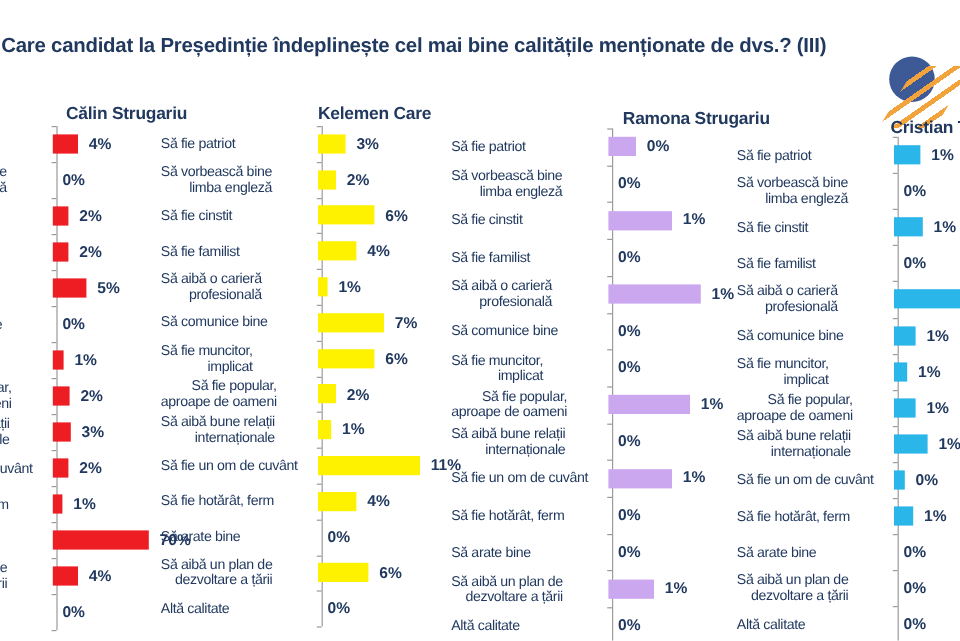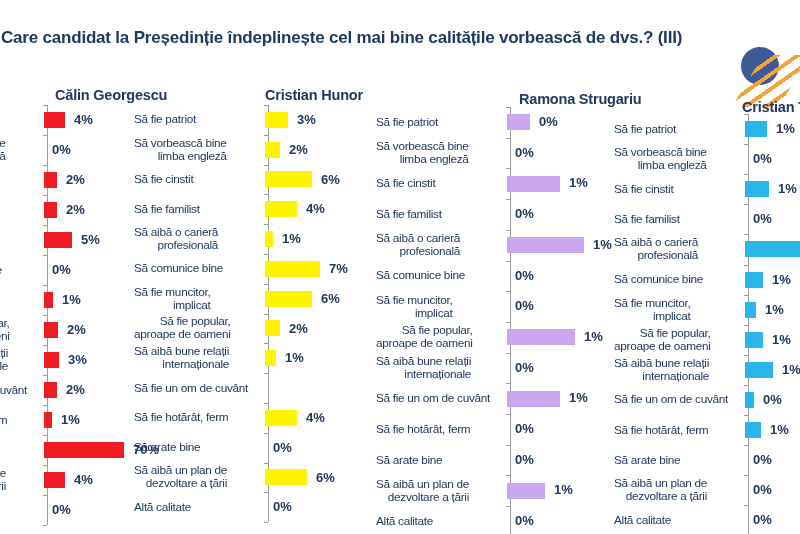--- a/index.html
+++ b/index.html
@@ -37,26 +37,26 @@
   .plot{position:relative;flex:1 1 auto;height:100%;}
   .bar{position:absolute;height:16px;}
   .value-label{
     position:absolute;font-size:13px;font-weight:700;color:#21395F;white-space:nowrap;
   }
 </style>
 </head>
 <body>
 
 <div id="stage">
-  <div class="slide-title">Care candidat la Președinție îndeplinește cel mai bine calitățile vorbească de dvs.? (III)</div>
+  <div class="slide-title">Care candidat la Președinție îndeplinește cel mai bine calitățile menționate de dvs.? (III)</div>
   <div class="logo-circle"></div>
   <div class="logo-stripes"></div>
   <div id="charts">
       <div>
-        <div class="panel-header" style="left: 55px; top: 87px;">Călin Georgescu</div>
+        <div class="panel-header" style="left: 55px; top: 87px;">Călin Strugariu</div>
         <div class="axis-line" style="left: 47px; top: 105px; height: 420px; border-color: rgb(155, 155, 155);"></div>
         <div class="tick" style="left: 43px; top: 105px; background: rgb(155, 155, 155);"></div>
         <div class="tick" style="left: 43px; top: 135px; background: rgb(155, 155, 155);"></div>
         <div class="tick" style="left: 43px; top: 165px; background: rgb(155, 155, 155);"></div>
         <div class="tick" style="left: 43px; top: 195px; background: rgb(155, 155, 155);"></div>
         <div class="tick" style="left: 43px; top: 225px; background: rgb(155, 155, 155);"></div>
         <div class="tick" style="left: 43px; top: 255px; background: rgb(155, 155, 155);"></div>
         <div class="tick" style="left: 43px; top: 285px; background: rgb(155, 155, 155);"></div>
         <div class="tick" style="left: 43px; top: 315px; background: rgb(155, 155, 155);"></div>
         <div class="tick" style="left: 43px; top: 345px; background: rgb(155, 155, 155);"></div>
@@ -160,21 +160,21 @@
           </div>
         </div>
         <div class="chart-row" style="left: -87px; top: 495px; width: 310px; height: 30px;">
           <div class="cat-label"></div>
           <div class="plot">
             <div class="value-label" style="left: 9px; top: 0px; line-height: 30px;">0%</div>
           </div>
         </div>
       </div>
       <div>
-        <div class="panel-header" style="left: 265px; top: 87px;">Cristian Hunor</div>
+        <div class="panel-header" style="left: 265px; top: 87px;">Kelemen Care</div>
         <div class="axis-line" style="left: 268px; top: 105px; height: 417.2px; border-color: rgb(155, 155, 155);"></div>
         <div class="tick" style="left: 264px; top: 105px; background: rgb(155, 155, 155);"></div>
         <div class="tick" style="left: 264px; top: 134.8px; background: rgb(155, 155, 155);"></div>
         <div class="tick" style="left: 264px; top: 164.6px; background: rgb(155, 155, 155);"></div>
         <div class="tick" style="left: 264px; top: 194.4px; background: rgb(155, 155, 155);"></div>
         <div class="tick" style="left: 264px; top: 224.2px; background: rgb(155, 155, 155);"></div>
         <div class="tick" style="left: 264px; top: 254px; background: rgb(155, 155, 155);"></div>
         <div class="tick" style="left: 264px; top: 283.8px; background: rgb(155, 155, 155);"></div>
         <div class="tick" style="left: 264px; top: 313.6px; background: rgb(155, 155, 155);"></div>
         <div class="tick" style="left: 264px; top: 343.4px; background: rgb(155, 155, 155);"></div>
@@ -247,20 +247,24 @@
         <div class="chart-row" style="left: 134px; top: 343.4px; width: 310px; height: 29.8px;">
           <div class="cat-label"><span>Să aibă bune relații
 internaționale</span></div>
           <div class="plot">
             <div class="bar" style="left: 1px; top: 6.9px; width: 11px; background: rgb(255, 242, 0);"></div>
             <div class="value-label" style="left: 21px; top: 0px; line-height: 29.8px;">1%</div>
           </div>
         </div>
         <div class="chart-row" style="left: 134px; top: 373.2px; width: 310px; height: 29.8px;">
           <div class="cat-label"><span>Să fie un om de cuvânt</span></div>
+          <div class="plot">
+            <div class="bar" style="left: 1px; top: 6.9px; width: 85px; background: rgb(255, 242, 0);"></div>
+            <div class="value-label" style="left: 95px; top: 0px; line-height: 29.8px;">11%</div>
+          </div>
         </div>
         <div class="chart-row" style="left: 134px; top: 403px; width: 310px; height: 29.8px;">
           <div class="cat-label"><span>Să fie hotărât, ferm</span></div>
           <div class="plot">
             <div class="bar" style="left: 1px; top: 6.9px; width: 32px; background: rgb(255, 242, 0);"></div>
             <div class="value-label" style="left: 42px; top: 0px; line-height: 29.8px;">4%</div>
           </div>
         </div>
         <div class="chart-row" style="left: 134px; top: 432.8px; width: 310px; height: 29.8px;">
           <div class="cat-label"><span>Să arate bine</span></div>

